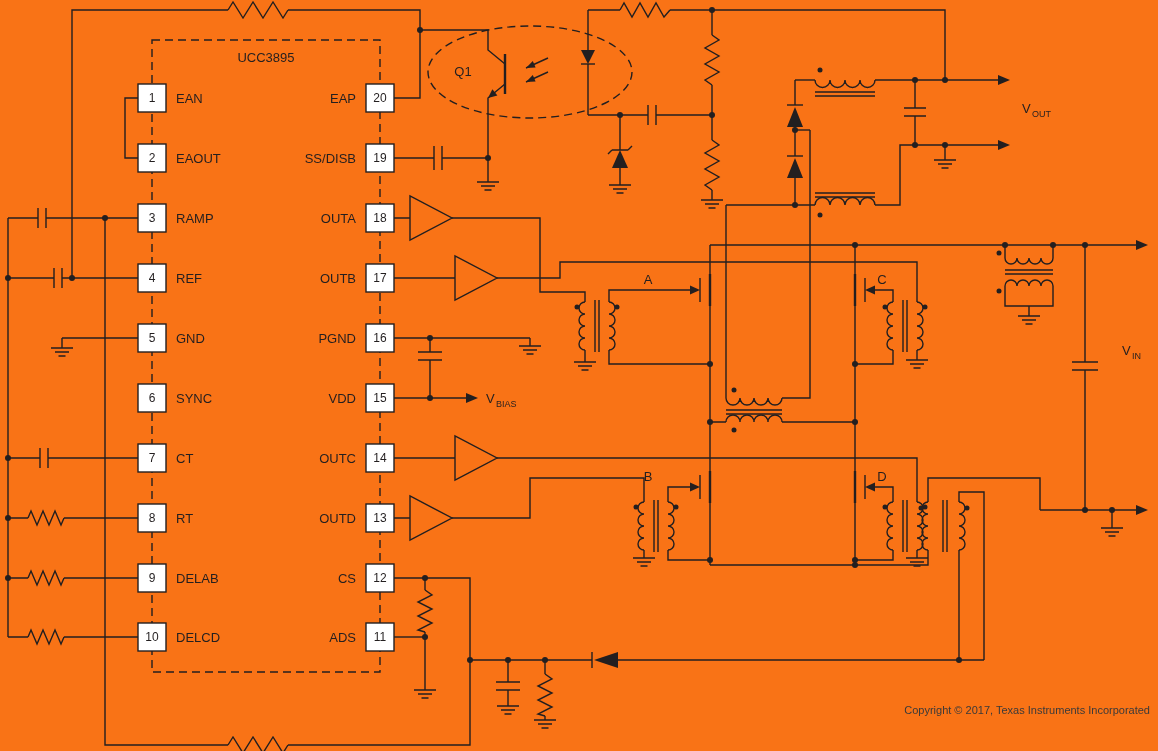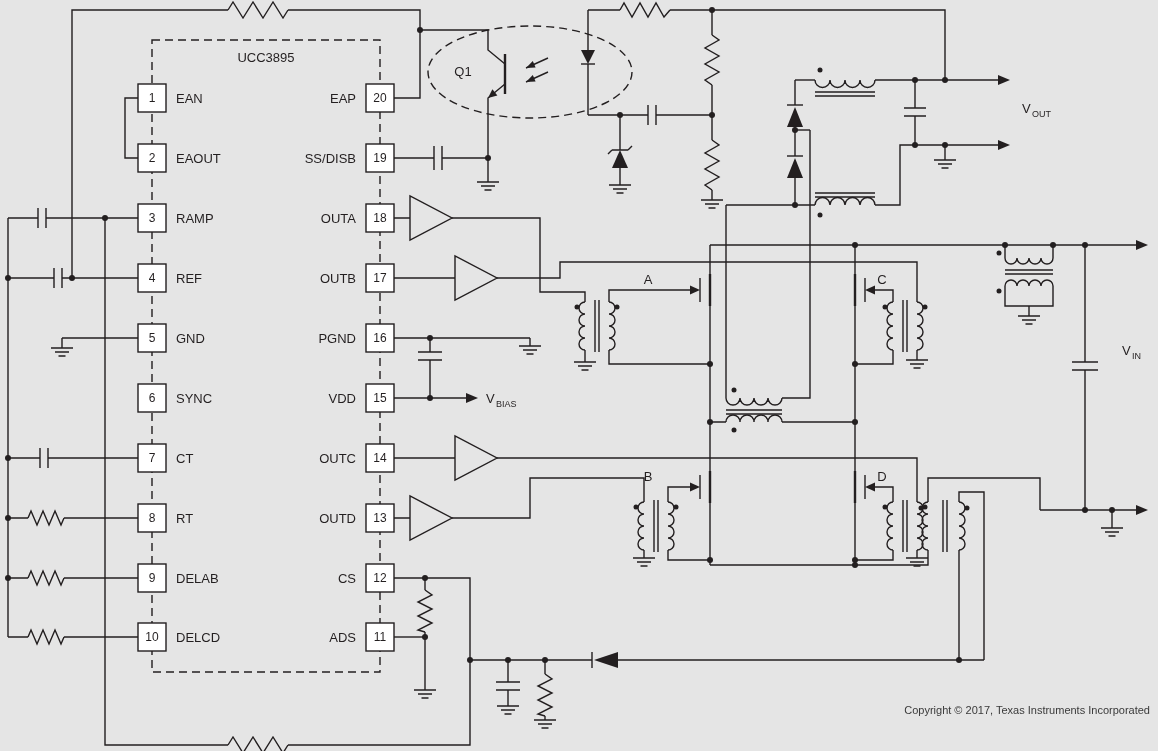--- a/index.html
+++ b/index.html
@@ -1,16 +1,16 @@
 <!DOCTYPE html>
 <html><head>
 <meta charset="utf-8">
 <style>
   html,body{margin:0;padding:0;background:#ffffff;}
-  .stage{position:relative;width:1158px;height:751px;background:#e5e5e5;overflow:hidden;
+  .stage{position:relative;width:1158px;height:751px;background:#f97316;overflow:hidden;
          font-family:"Liberation Sans", sans-serif;}
   svg{display:block;}
   .w{fill:none;stroke:#231f20;stroke-width:1.4;}
   .w2{fill:none;stroke:#231f20;stroke-width:2.4;}
   .dash{fill:none;stroke:#231f20;stroke-width:1.4;stroke-dasharray:8 5;}
   .fillb{fill:#231f20;stroke:none;}
   .dot{fill:#231f20;stroke:none;}
   .pinbox{fill:#ffffff;stroke:#231f20;stroke-width:1.4;}
   text{fill:#231f20;}
   .t13{font-size:13px;}

